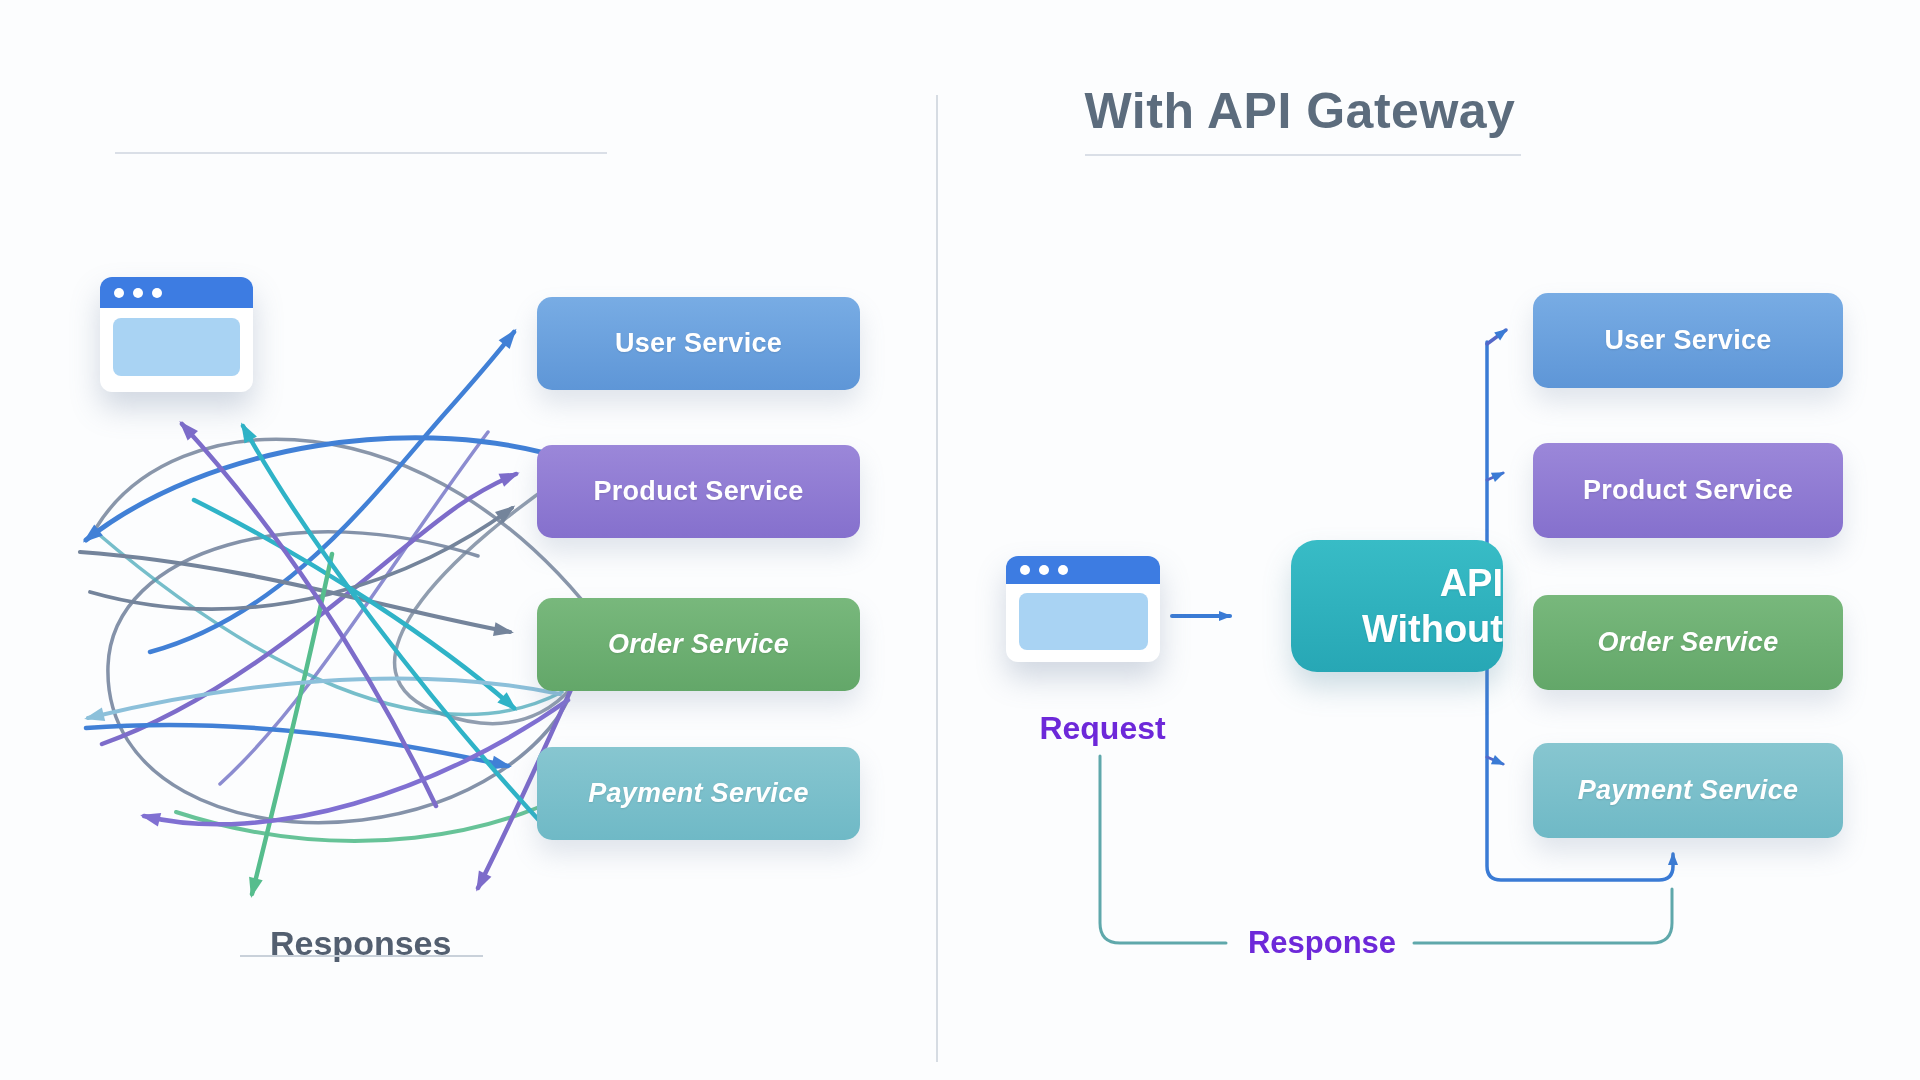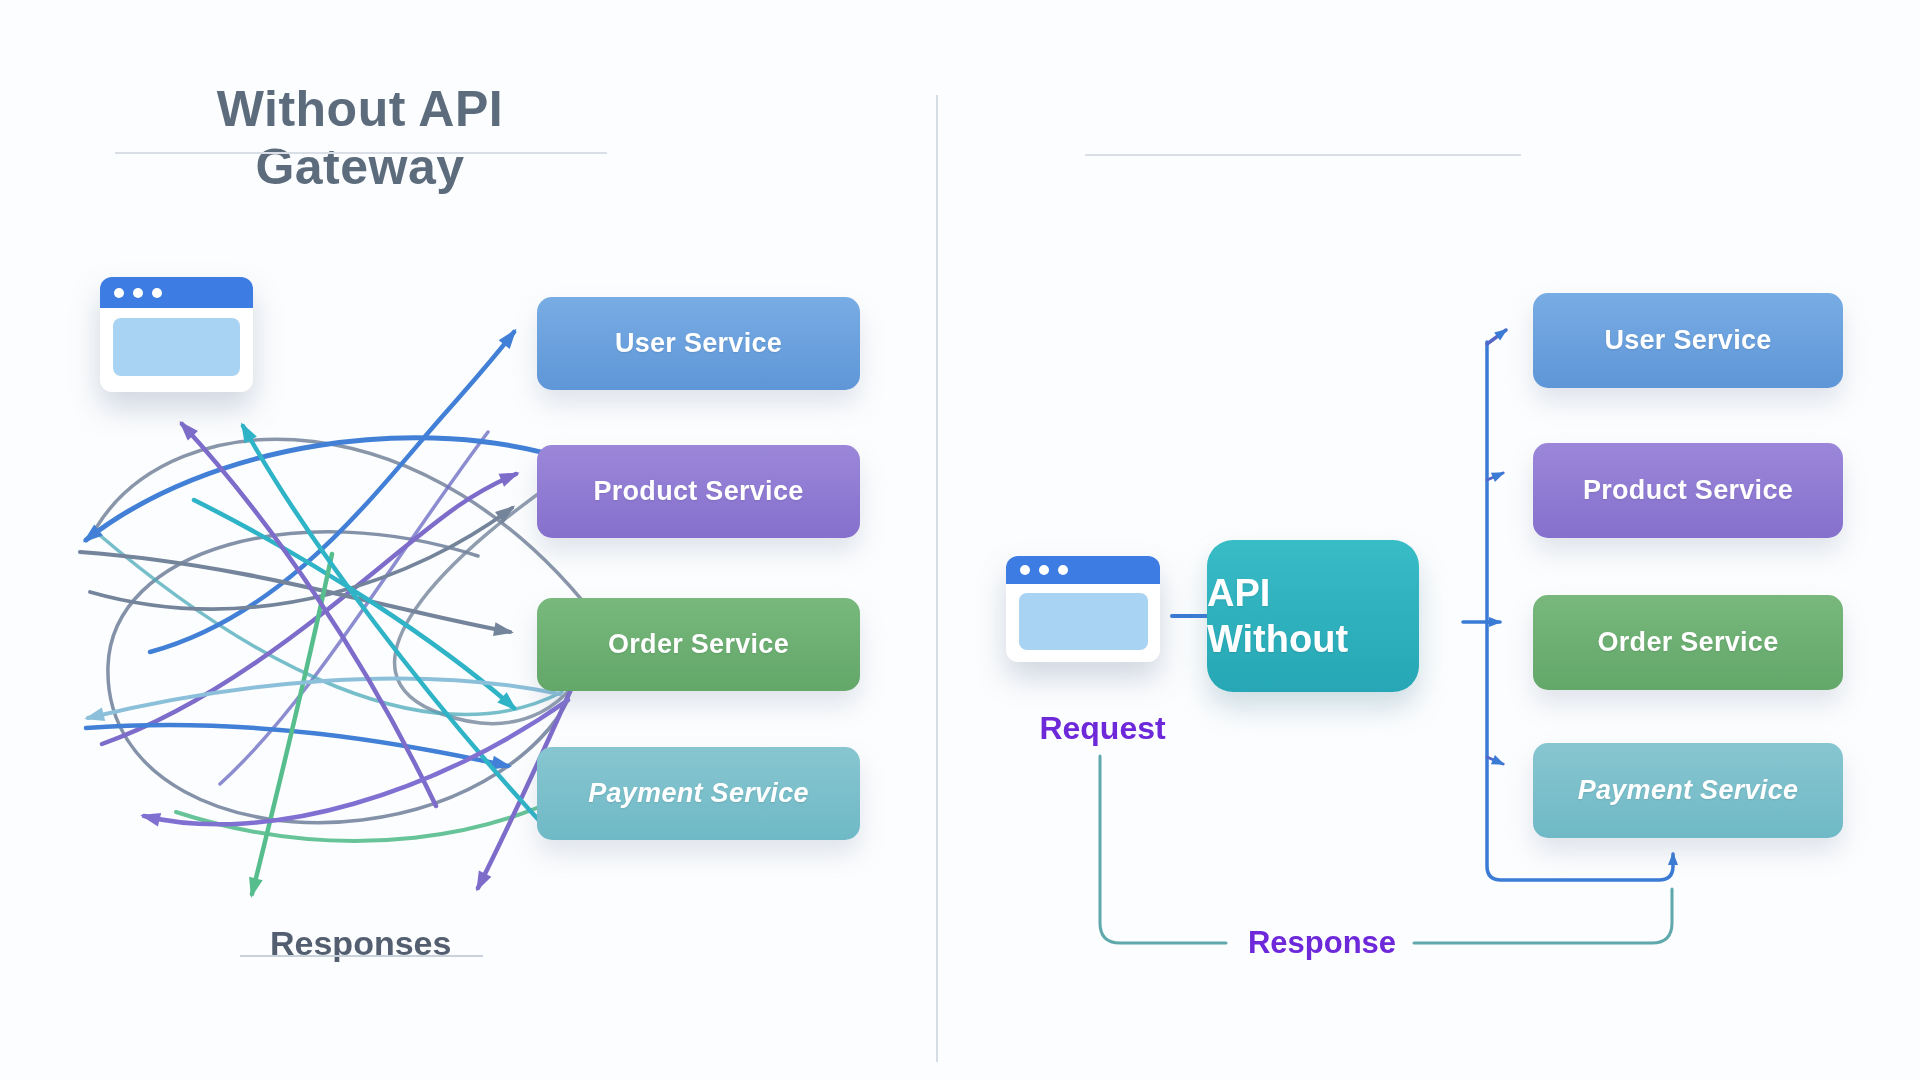--- a/index.html
+++ b/index.html
@@ -18,26 +18,26 @@
     position:absolute;z-index:2;display:flex;align-items:center;justify-content:center;
     color:#ffffff;font-weight:bold;font-size:27px;letter-spacing:.3px;
     border-radius:15px;box-shadow:0 14px 26px rgba(110,130,160,.20);
     text-shadow:0 1px 2px rgba(0,0,0,.10);
     margin-top:20px;
   }
   .svc-left{left:537px;width:323px;height:93px;}
   .svc-right{left:1533px;width:310px;height:95px;}
   .svc-user{background:linear-gradient(180deg,#78ace4,#5e96d7);}
   .svc-product{background:linear-gradient(180deg,#9b87d9,#8570cd);}
-  .svc-order{background:linear-gradient(180deg,#78b87c,#63a769);}
+  .svc-order{background:linear-gradient(180deg,#78b87c,#63a769);font-style:italic;}
   .svc-payment{background:linear-gradient(180deg,#87c6d0,#6fb9c6);font-style:italic;}
   .gateway{
-    position:absolute;z-index:2;left:1207px;top:540px;width:212px;height:152px;
+    position:absolute;z-index:2;left:1291px;top:540px;width:212px;height:132px;
     border-radius:26px;background:linear-gradient(180deg,#38bcc6,#27a7b5);
-    display:flex;flex-direction:column;align-items:flex-start;justify-content:center;
+    display:flex;flex-direction:column;align-items:flex-end;justify-content:center;
     color:#fff;font-weight:bold;font-size:38px;line-height:1.22;
     box-shadow:0 16px 28px rgba(90,140,160,.28);text-shadow:0 1px 2px rgba(0,0,0,.10);
   }
   .browser{
     position:absolute;z-index:2;background:#ffffff;border-radius:12px;
     box-shadow:0 16px 30px rgba(110,130,160,.30);
   }
   .browser-bar{
     background:#3d7ce2;border-radius:12px 12px 0 0;
     display:flex;align-items:center;gap:9px;padding-left:14px;
@@ -114,21 +114,20 @@
       <path d="M 1487,480 L 1503,473" stroke="#5568c8" stroke-width="3" marker-end="url(#sb)"></path>
       <path d="M 1487,757 L 1503,764" stroke="#5568c8" stroke-width="3" marker-end="url(#sb)"></path>
 
       <path d="M 1100,756 L 1100,923 Q 1100,943 1120,943 L 1226,943" stroke="#5fa8ab" stroke-width="3"></path>
       <path d="M 1414,943 L 1652,943 Q 1672,943 1672,923 L 1672,889" stroke="#5fa8ab" stroke-width="3"></path>
     </g>
   </svg>
 
   <div class="divider" style="left:936px;top:95px;height:967px;"></div>
 
-  <div class="panel-title" style="left:115px;top:80px;width:490px;">Without API Gateway</div>
   <div class="title-rule" style="left:115px;top:152px;width:492px;"></div>
 
   <div class="browser" style="left:100px;top:277px;width:153px;height:115px;">
     <div class="browser-bar" style="height:31px;">
       <span class="dot"></span>
       <span class="dot"></span>
       <span class="dot"></span>
     </div>
     <div class="browser-content" style="left:13px;top:41px;width:127px;height:58px;"></div>
   </div>
@@ -142,20 +141,21 @@
   <div class="svc svc-left svc-order" style="top:578px;">
     <span>Order Service</span>
   </div>
   <div class="svc svc-left svc-payment" style="top:727px;">
     <span>Payment Service</span>
   </div>
 
   <div class="lbl-responses" style="left:270px;top:900px;width:180px;">Responses</div>
   <div class="responses-rule" style="left:240px;top:955px;width:243px;"></div>
 
+  <div class="panel-title" style="left:1075px;top:82px;width:450px;">With API Gateway</div>
   <div class="title-rule" style="left:1085px;top:154px;width:436px;"></div>
 
   <div class="browser" style="left:1006px;top:556px;width:154px;height:106px;">
     <div class="browser-bar" style="height:28px;">
       <span class="dot"></span>
       <span class="dot"></span>
       <span class="dot"></span>
     </div>
     <div class="browser-content" style="left:13px;top:37px;width:129px;height:57px;"></div>
   </div>

